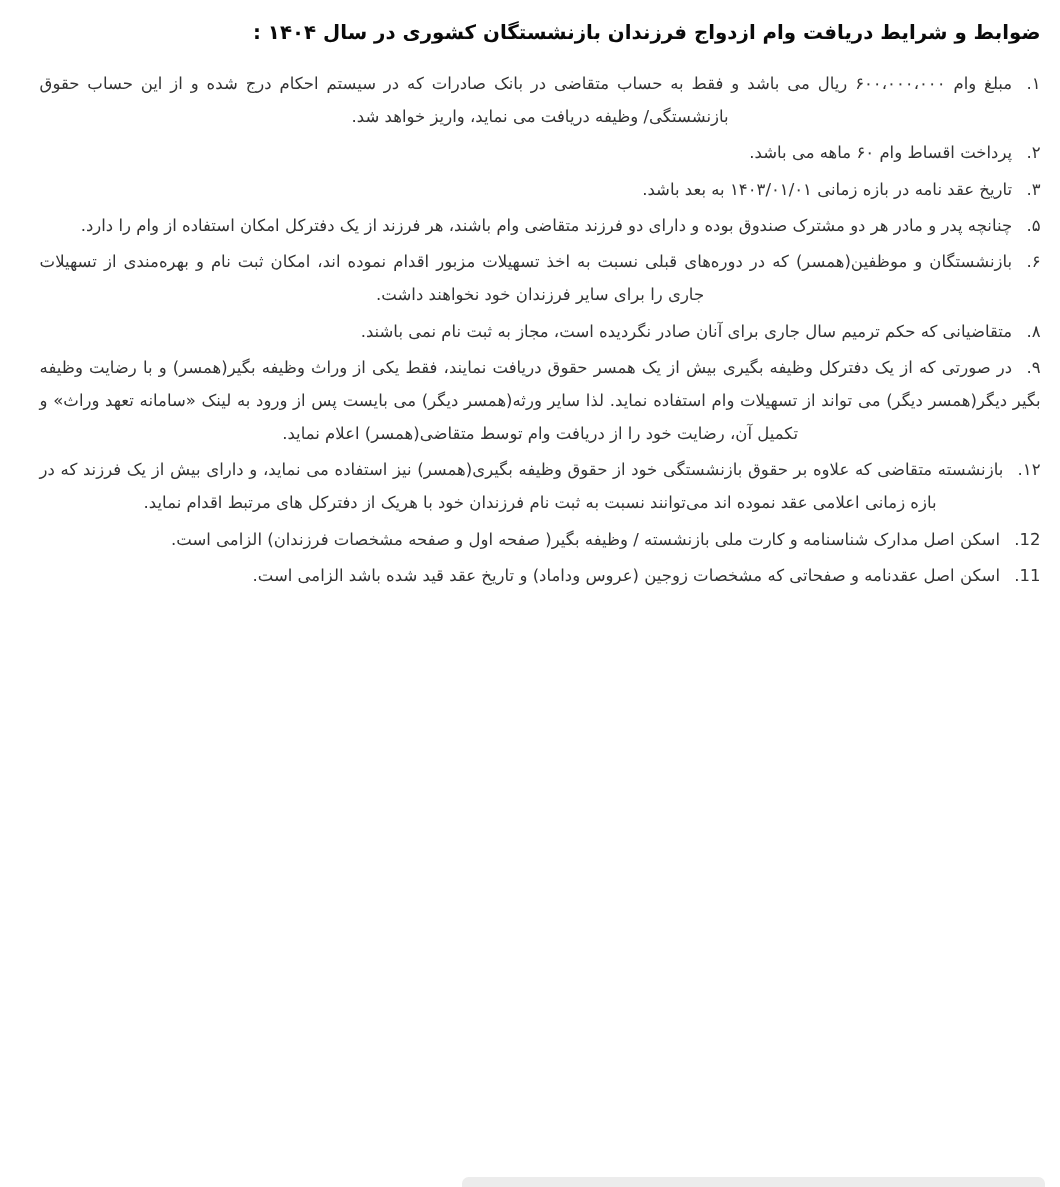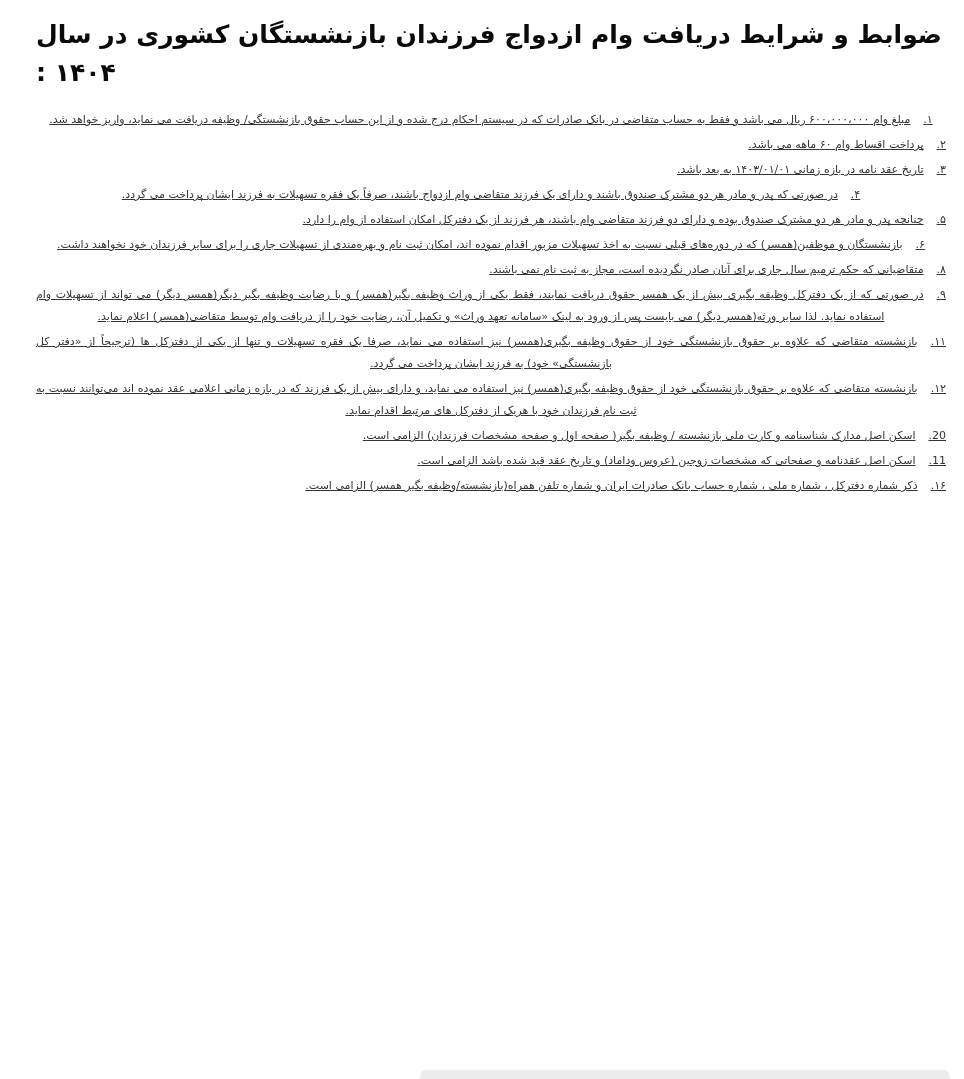--- a/index.html
+++ b/index.html
@@ -17,37 +17,36 @@
     color: #333333;
   }
   .page {
     width: 100%;
     height: 100%;
     box-sizing: border-box;
     padding: 10px 18px 0 36px;
   }
   .doc-title {
     margin: 6px 0 18px 0;
-    text-align: left;
-    font-size: 25px;
+    text-align: right;
+    font-size: 18px;
     font-weight: bold;
     color: #0a0a0a;
     line-height: 1.5;
   }
   .rules {
     margin: 0;
     padding: 0;
   }
   .rule {
-    font-size: 11px;
+    font-size: 15px;
     line-height: 2.0;
     text-align: justify;
     margin: 0 0 3px 0;
     color: #333333;
-    text-decoration: underline;
   }
   
   .rule.center-last { text-align-last: center; }
   
   .rule.right-last  { text-align-last: right; }
   .num {
     white-space: nowrap;
     margin-left: 13px;
   }
   .bottom-bar {
@@ -63,26 +62,23 @@
 </head>
 <body>
 
 <div class="page">
   <h1 class="doc-title">ضوابط و شرایط دریافت وام ازدواج فرزندان بازنشستگان کشوری در سال ۱۴۰۴ :</h1>
 
   <div class="rules">
       <div class="rule center-last"><span class="num">۱.</span><span>مبلغ وام ۶۰۰،۰۰۰،۰۰۰ ریال می باشد و فقط به حساب متقاضی در بانک صادرات که در سیستم احکام درج شده و از این حساب حقوق بازنشستگی/ وظیفه دریافت می نماید، واریز خواهد شد.</span></div>
       <div class="rule right-last"><span class="num">۲.</span><span>پرداخت اقساط وام ۶۰ ماهه می باشد.</span></div>
       <div class="rule right-last"><span class="num">۳.</span><span>تاریخ عقد نامه در بازه زمانی ۱۴۰۳/۰۱/۰۱ به بعد باشد.</span></div>
-      <div class="rule center-last"><span class="num">۴.</span><span>در صورتی که پدر و مادر هر دو مشترک صندوق باشند و دارای یک فرزند متقاضی وام ازدواج باشند، صرفاً یک فقره تسهیلات به فرزند ایشان پرداخت می گردد.</span></div>
       <div class="rule right-last"><span class="num">۵.</span><span>چنانچه پدر و مادر هر دو مشترک صندوق بوده و دارای دو فرزند متقاضی وام باشند، هر فرزند از یک دفترکل امکان استفاده از وام را دارد.</span></div>
       <div class="rule center-last"><span class="num">۶.</span><span>بازنشستگان و موظفین(همسر) که در دوره‌های قبلی نسبت به اخذ تسهیلات مزبور اقدام نموده اند، امکان ثبت نام و بهره‌مندی از تسهیلات جاری را برای سایر فرزندان خود نخواهند داشت.</span></div>
       <div class="rule right-last"><span class="num">۸.</span><span>متقاضیانی که حکم ترمیم سال جاری برای آنان صادر نگردیده است، مجاز به ثبت نام نمی باشند.</span></div>
       <div class="rule center-last"><span class="num">۹.</span><span>در صورتی که از یک دفترکل وظیفه بگیری بیش از یک همسر حقوق دریافت نمایند، فقط یکی از وراث وظیفه بگیر(همسر) و با رضایت وظیفه بگیر دیگر(همسر دیگر) می تواند از تسهیلات وام استفاده نماید. لذا سایر ورثه(همسر دیگر) می بایست پس از ورود به لینک «سامانه تعهد وراث» و تکمیل آن، رضایت خود را از دریافت وام توسط متقاضی(همسر) اعلام نماید.</span></div>
-      <div class="rule center-last"><span class="num">۱۱.</span><span>بازنشسته متقاضی که علاوه بر حقوق بازنشستگی خود از حقوق وظیفه بگیری(همسر) نیز استفاده می نماید، صرفا یک فقره تسهیلات و تنها از یکی از دفترکل ها (ترجیحاً از «دفتر کل بازنشستگی» خود) به فرزند ایشان پرداخت می گردد.</span></div>
       <div class="rule center-last"><span class="num">۱۲.</span><span>بازنشسته متقاضی که علاوه بر حقوق بازنشستگی خود از حقوق وظیفه بگیری(همسر) نیز استفاده می نماید، و دارای بیش از یک فرزند که در بازه زمانی اعلامی عقد نموده اند می‌توانند نسبت به ثبت نام فرزندان خود با هریک از دفترکل های مرتبط اقدام نماید.</span></div>
-      <div class="rule right-last"><span class="num">20.</span><span>اسکن اصل مدارک شناسنامه و کارت ملی بازنشسته / وظیفه بگیر( صفحه اول و صفحه مشخصات فرزندان) الزامی است.</span></div>
+      <div class="rule right-last"><span class="num">12.</span><span>اسکن اصل مدارک شناسنامه و کارت ملی بازنشسته / وظیفه بگیر( صفحه اول و صفحه مشخصات فرزندان) الزامی است.</span></div>
       <div class="rule right-last"><span class="num">11.</span><span>اسکن اصل عقدنامه و صفحاتی که مشخصات زوجین (عروس وداماد) و تاریخ عقد قید شده باشد الزامی است.</span></div>
-      <div class="rule right-last"><span class="num">۱۶.</span><span>ذکر شماره دفترکل ، شماره ملی ، شماره حساب بانک صادرات ایران و شماره تلفن همراه(بازنشسته/وظیفه بگیر همسر) الزامی است.</span></div>
     </div>
 
   <div class="bottom-bar"></div>
 </div>
 
 </body></html>

